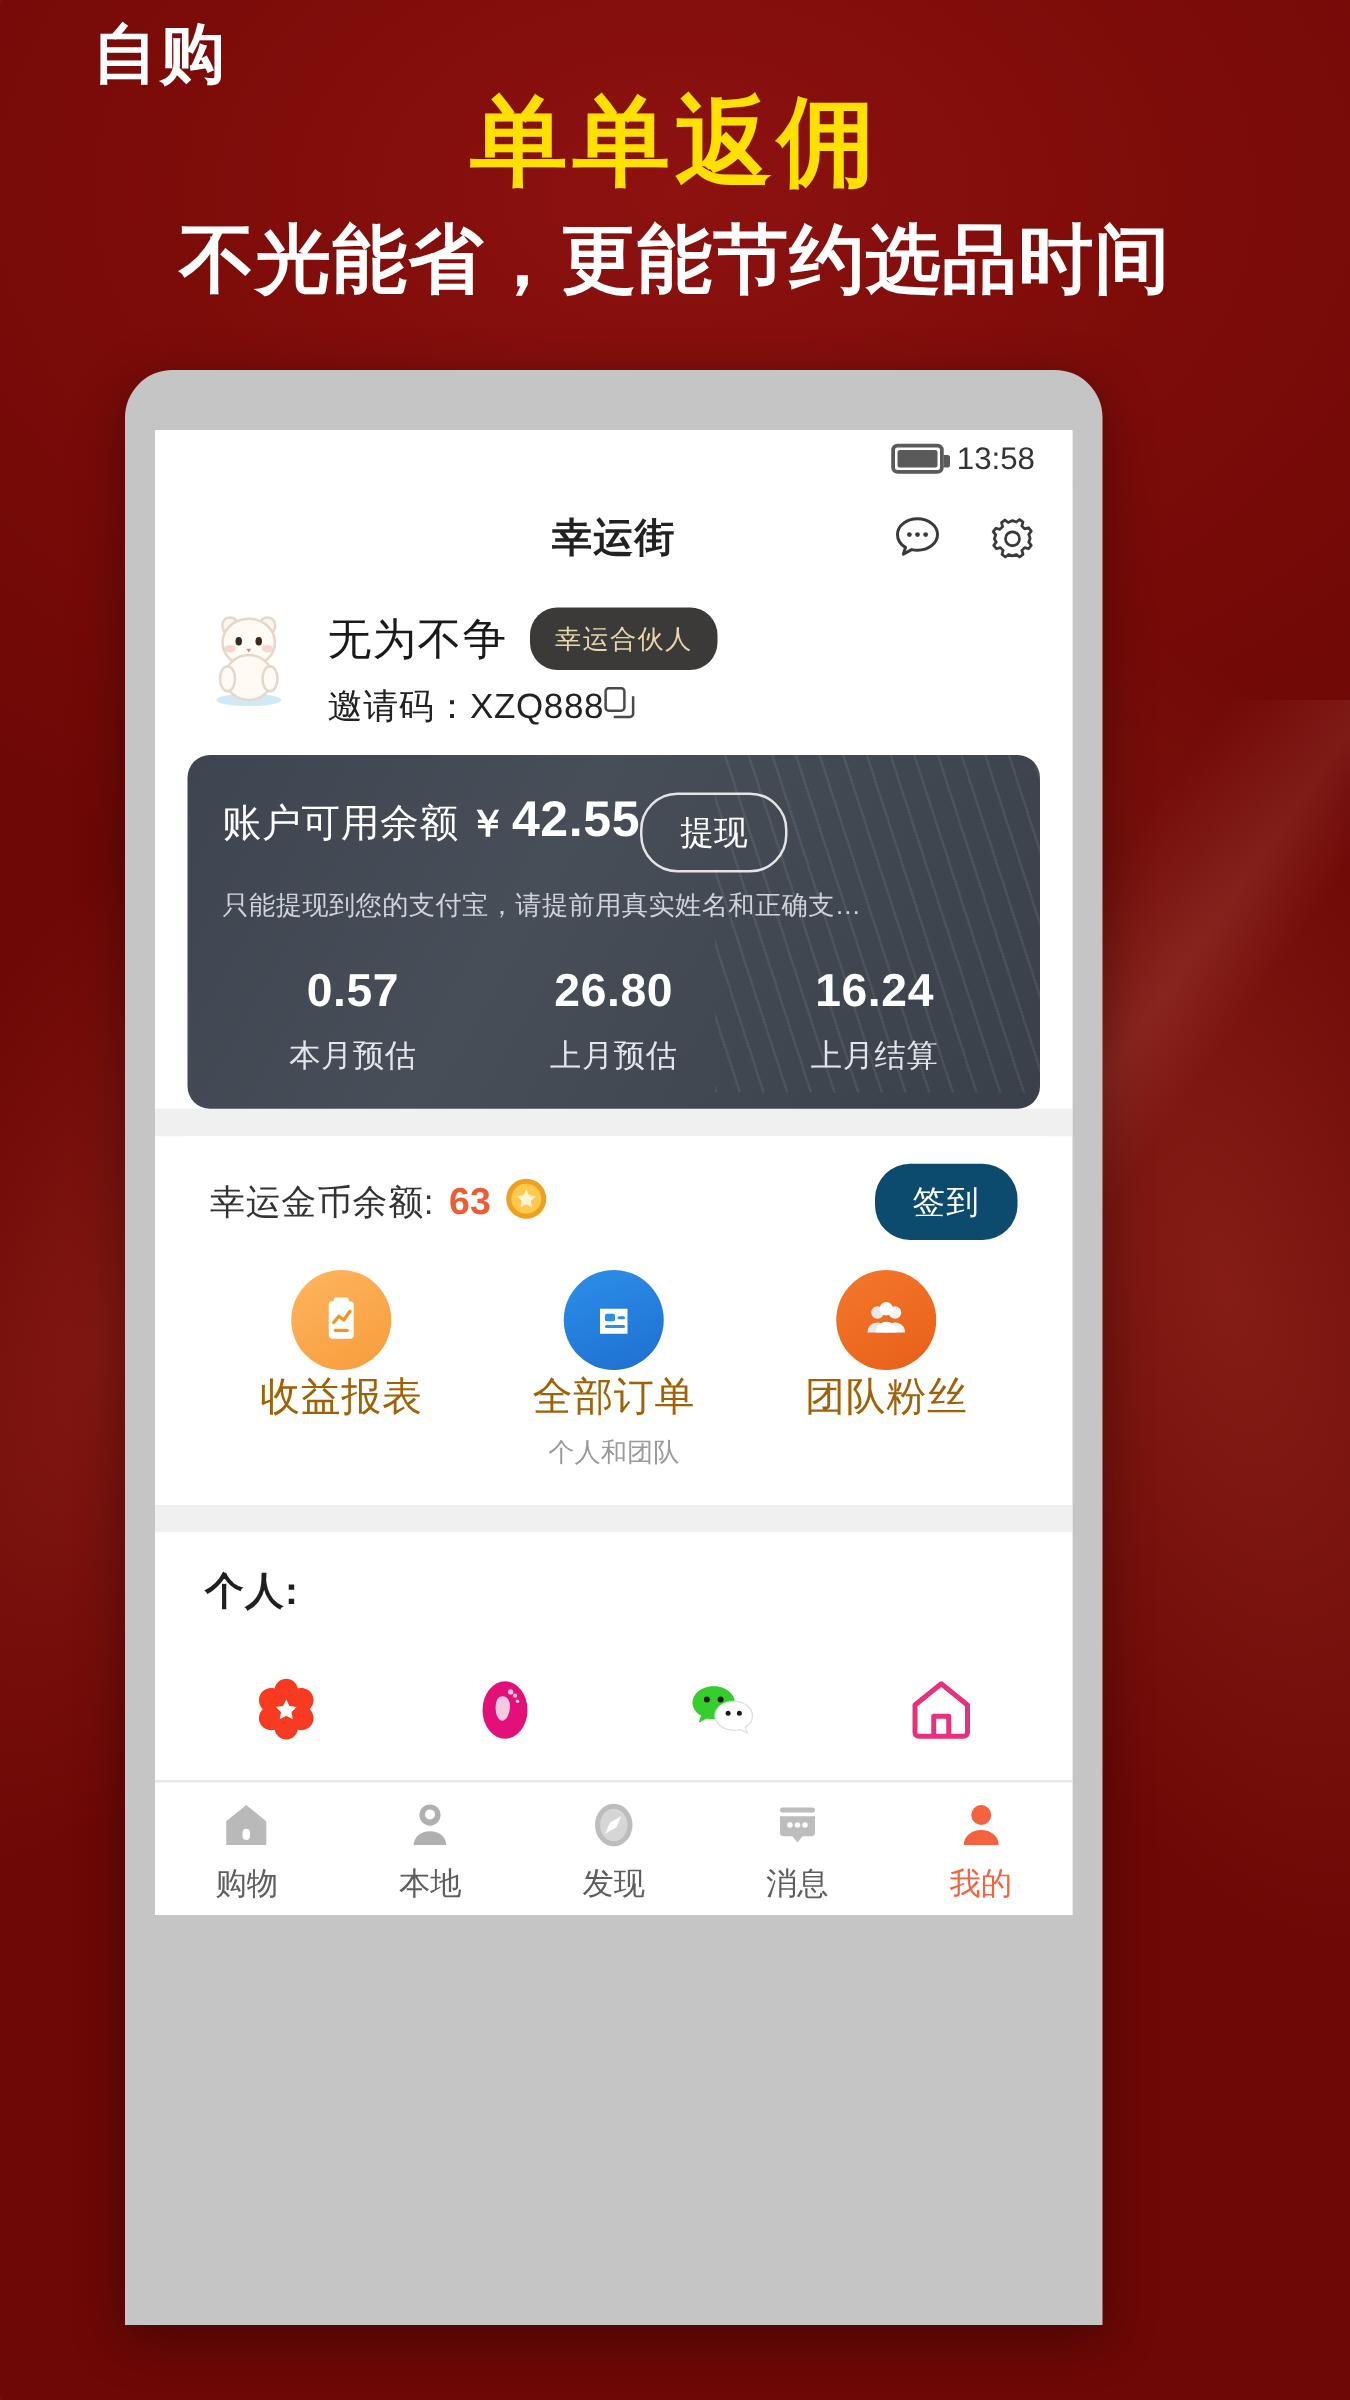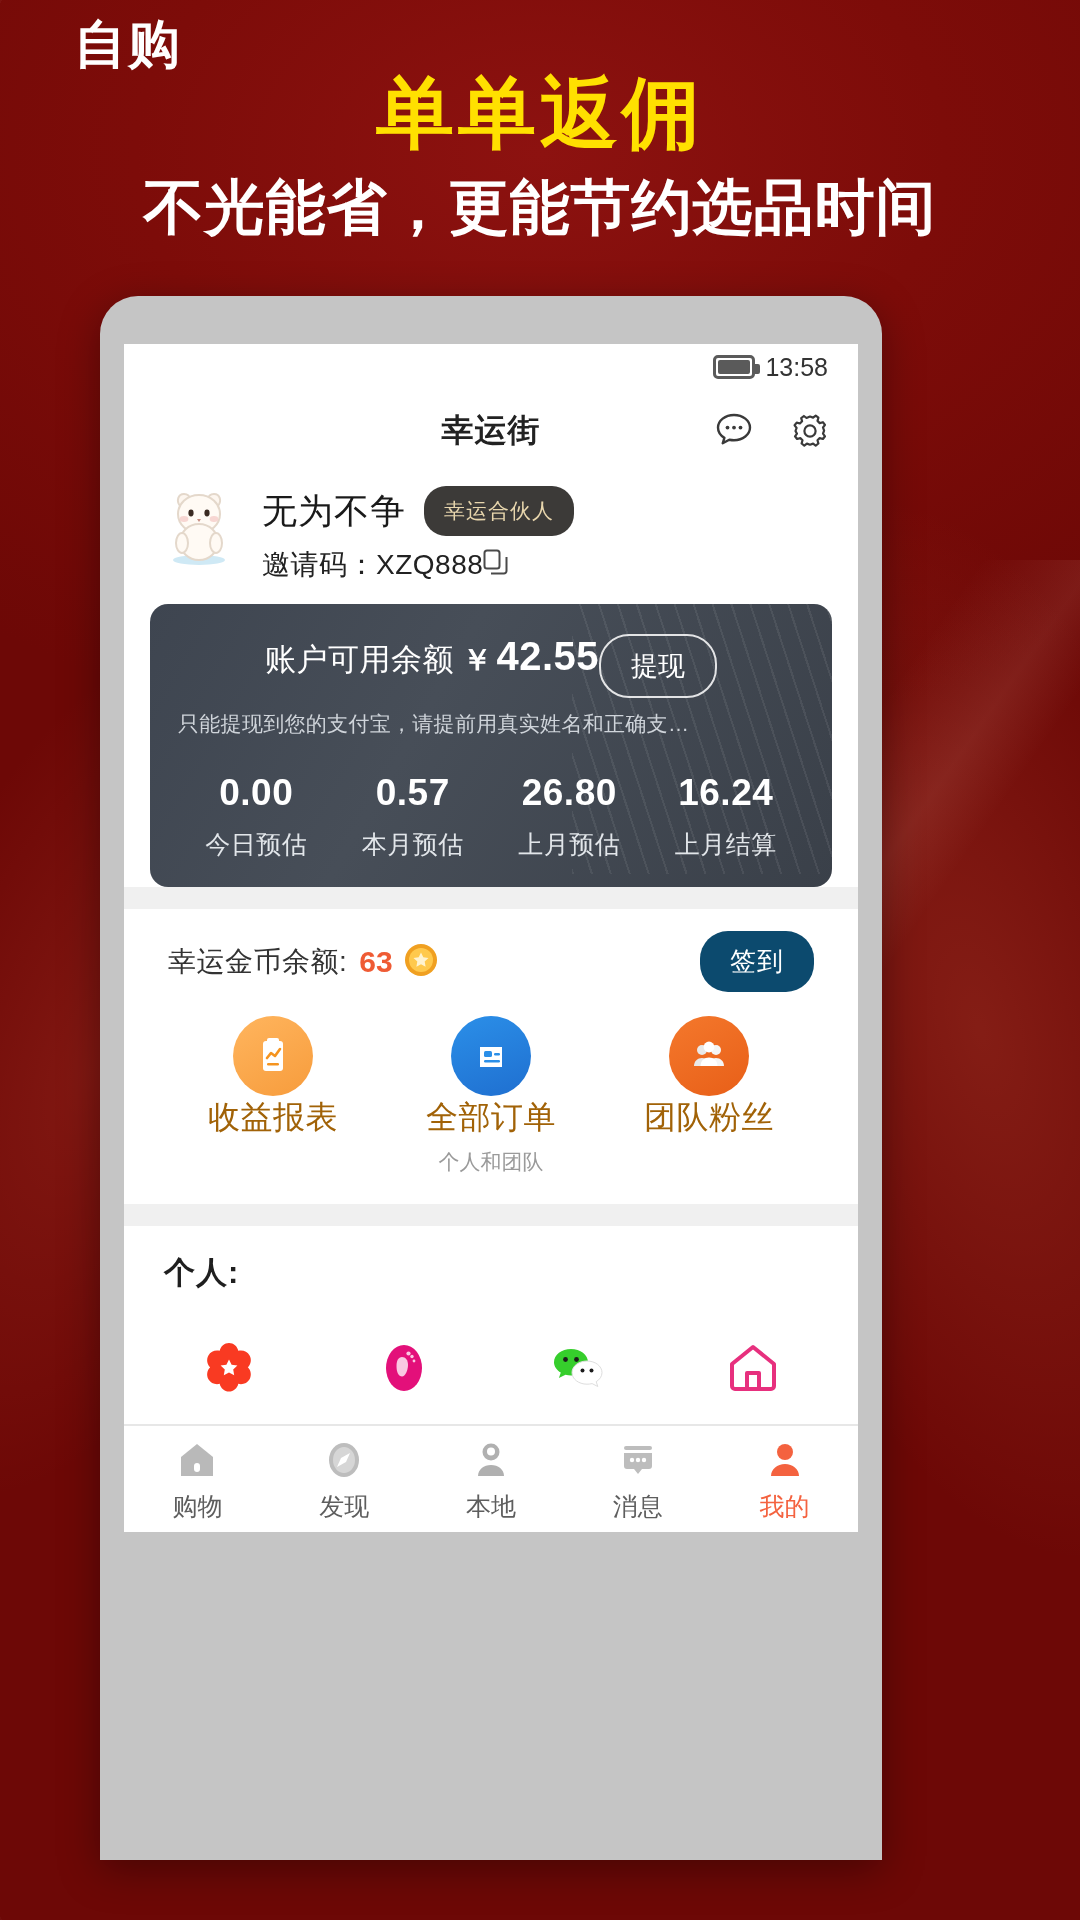--- a/index.html
+++ b/index.html
@@ -106,21 +106,21 @@
 
   
   .balance-wrap { padding: 0 26px; background:#fff; }
   .balance {
     position:relative; overflow:hidden;
     background: linear-gradient(120deg, #3e4550 0%, #474e58 40%, #3a4049 100%);
     border-radius: 18px; padding: 30px 28px 26px 28px; color:#fff;
   }
   .balance .lines { position:absolute; right:-40px; top:-30px; width:300px; height:300px;
     background: repeating-linear-gradient(72deg, rgba(255,255,255,.07) 0 2px, transparent 2px 18px); }
-  .bal-top { display:flex; align-items:flex-start; justify-content:center; position:relative; z-index:2; }
+  .bal-top { display:flex; align-items:flex-start; justify-content:flex-start; position:relative; z-index:2; }
   .bal-label { font-size: 31px; font-weight:500; letter-spacing:.5px; display:flex; align-items:baseline; }
   .bal-amt { font-size: 40px; font-weight:800; margin-left:4px; letter-spacing:.5px; }
   .bal-yen { font-size: 30px; font-weight:600; margin-left:8px; }
   .withdraw {
     border:2px solid rgba(255,255,255,.85); color:#fff; background:transparent;
     border-radius: 30px; font-size: 27px; padding: 12px 30px; font-family:inherit; cursor:pointer;
   }
   .bal-note { font-size: 21px; color:#cfd4da; margin-top: 12px; position:relative; z-index:2; letter-spacing:.3px; }
   .bal-stats { display:flex; margin-top: 34px; position:relative; z-index:2; }
   .bstat { flex:1; text-align:center; }
@@ -248,24 +248,20 @@
           <div class="bal-label">
             <span>账户可用余额</span>
             <span class="bal-yen">￥</span>
             <span class="bal-amt">42.55</span>
           </div>
           <button class="withdraw">提现</button>
         </div>
         <div class="bal-note">只能提现到您的支付宝，请提前用真实姓名和正确支…</div>
         <div class="bal-stats">
           <div class="bstat">
-            <div class="v">0.00</div>
-            <div class="k">今日预估</div>
-          </div>
-          <div class="bstat">
             <div class="v">0.57</div>
             <div class="k">本月预估</div>
           </div>
           <div class="bstat">
             <div class="v">26.80</div>
             <div class="k">上月预估</div>
           </div>
           <div class="bstat">
             <div class="v">16.24</div>
             <div class="k">上月结算</div>
@@ -394,36 +390,36 @@
           <svg width="42" height="42" viewBox="0 0 42 42">
             <path d="M21 5L5 18v19h32V18L21 5z" fill="#b9b9b9"></path>
             <rect x="18" y="24" width="6" height="9" rx="3" fill="#fff"></rect>
           </svg>
         </div>
         <div class="tlab">购物</div>
       </div>
       <div class="tab">
         <div class="ticon">
           <svg width="42" height="42" viewBox="0 0 42 42">
+            <circle cx="21" cy="13" r="8.5" fill="#b0b0b0"></circle>
+            <circle cx="21" cy="12.5" r="4" fill="#fff"></circle>
+            <path d="M8 37c0-6.5 5.8-11 13-11s13 4.5 13 11z" fill="#b0b0b0"></path>
+          </svg>
+        </div>
+        <div class="tlab">本地</div>
+      </div>
+      <div class="tab">
+        <div class="ticon">
+          <svg width="42" height="42" viewBox="0 0 42 42">
             <ellipse cx="21" cy="21" rx="15" ry="17" fill="#bdbdbd"></ellipse>
             <ellipse cx="21" cy="21" rx="11" ry="13" fill="#d6d6d6"></ellipse>
             <path d="M27 14l-4 9-9 5 4-9z" fill="#fff"></path>
           </svg>
         </div>
         <div class="tlab">发现</div>
-      </div>
-      <div class="tab">
-        <div class="ticon">
-          <svg width="42" height="42" viewBox="0 0 42 42">
-            <circle cx="21" cy="13" r="8.5" fill="#b0b0b0"></circle>
-            <circle cx="21" cy="12.5" r="4" fill="#fff"></circle>
-            <path d="M8 37c0-6.5 5.8-11 13-11s13 4.5 13 11z" fill="#b0b0b0"></path>
-          </svg>
-        </div>
-        <div class="tlab">本地</div>
       </div>
       <div class="tab">
         <div class="ticon">
           <svg width="42" height="42" viewBox="0 0 42 42">
             <rect x="7" y="7" width="28" height="4" rx="2" fill="#bdbdbd"></rect>
             <path d="M7 14h28v13a3 3 0 0 1-3 3h-7l-4 5-4-5h-7a3 3 0 0 1-3-3z" fill="#bdbdbd"></path>
             <circle cx="15" cy="21" r="2.2" fill="#fff"></circle>
             <circle cx="21" cy="21" r="2.2" fill="#fff"></circle>
             <circle cx="27" cy="21" r="2.2" fill="#fff"></circle>
           </svg>

